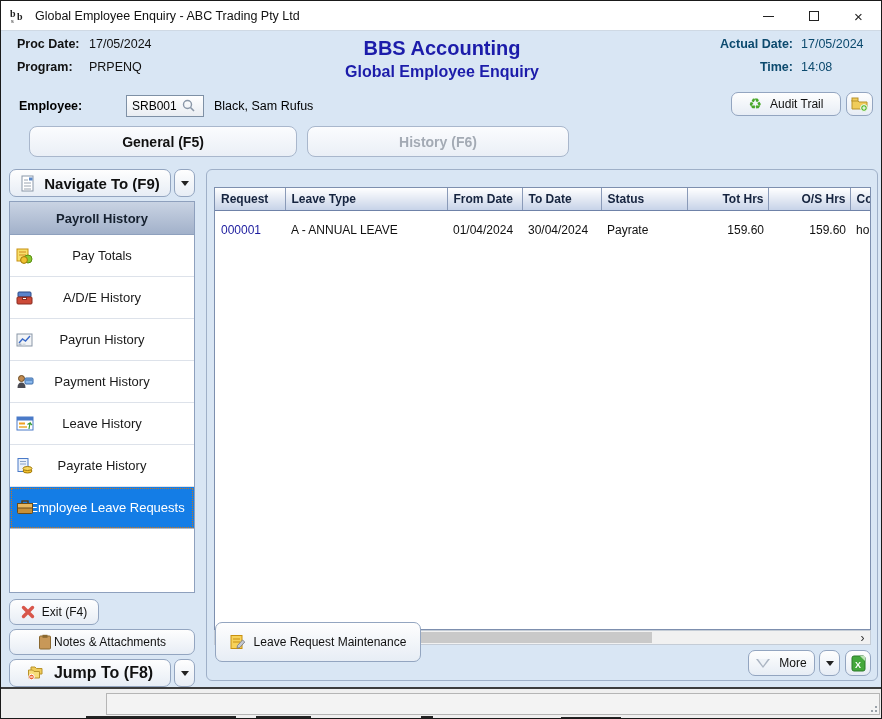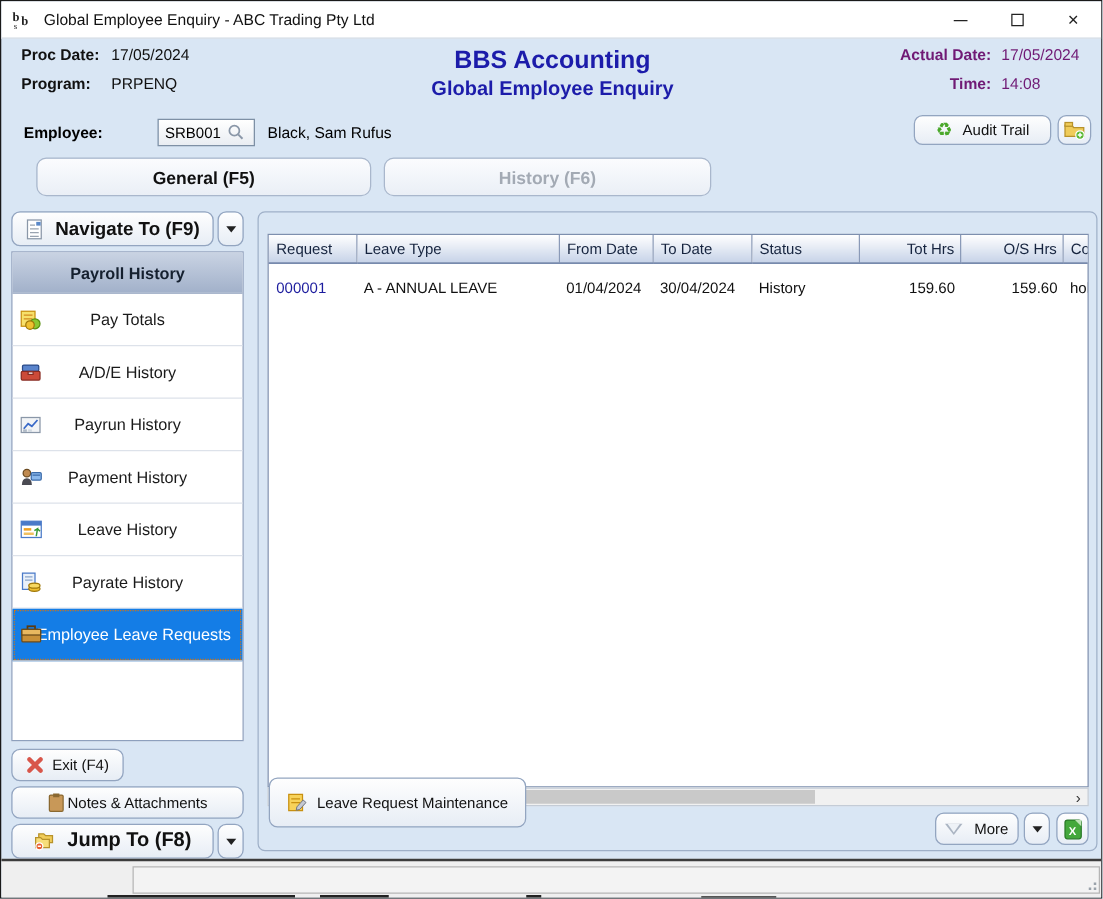--- a/index.html
+++ b/index.html
@@ -19,21 +19,21 @@
   .glyph-max{ display:inline-block; width:10px; height:10px; border:1.2px solid #222; }
   .glyph-close{ font-size:15px; line-height:1; }
 
   
   .hdr-left{ position:absolute; left:16px; top:36px; font-size:12.5px; color:#111; }
   .hdr-left .row{ display:flex; margin-bottom:9px; }
   .hdr-left .lbl{ font-weight:bold; width:72px; }
   .hdr-center{ position:absolute; left:241px; top:36px; width:400px; text-align:center; }
   .app-title{ font-size:20px; font-weight:bold; color:#1c1caa; }
   .screen-title{ font-size:16px; font-weight:bold; color:#1c1caa; margin-top:3px; }
-  .hdr-right{ position:absolute; right:8px; top:36px; font-size:12.5px; color:#701a75; }
+  .hdr-right{ position:absolute; right:8px; top:36px; font-size:12.5px; color:#0c4a6e; }
   .hdr-right .row{ display:flex; justify-content:flex-end; margin-bottom:9px; }
   .hdr-right .lbl{ font-weight:bold; text-align:right; margin-right:8px; }
   .hdr-right .val{ width:72px; }
 
   .employee-row{ position:absolute; left:18px; top:94px; display:flex; align-items:center; }
   .employee-row .lbl{ font-weight:bold; font-size:12.5px; width:107px; }
   .emp-input-wrap{ position:relative; width:78px; height:22px; border:1px solid #7e90a5;
                    background:linear-gradient(#ffffff,#e9edf2); display:flex; align-items:center; }
   .emp-input-wrap input{ border:none; background:transparent; width:54px; font-size:12px;
                          padding-left:5px; font-family:"Liberation Sans",sans-serif; outline:none; }
@@ -78,21 +78,21 @@
 
   
   .main-panel{ position:absolute; left:205px; top:168px; width:672px; height:512px;
                background:#d9e6f4; border:1px solid #9fb0c8; border-radius:6px; }
   .grid{ position:absolute; left:7px; top:17px; width:657px; height:443px; background:#ffffff;
          border:1px solid #7d8fae; }
   table{ border-collapse:collapse; table-layout:fixed; width:100%; font-size:12px; }
   col.c0{width:70px} col.c1{width:162px} col.c2{width:75px} col.c3{width:79px}
   col.c4{width:86px} col.c5{width:81px} col.c6{width:82px} col.c7{width:20px}
   th{ height:22px; background:linear-gradient(#ffffff,#c7d3e8); border-bottom:1px solid #6f82a8;
-      font-weight:normal; color:#16243f; text-align:left; padding:0 4px 0 6px; overflow:hidden;
+      font-weight:bold; color:#16243f; text-align:left; padding:0 4px 0 6px; overflow:hidden;
       white-space:nowrap; border-left:1px solid #8a9ab8;margin-top:19px; }
   th:first-child{ border-left:none; }
   td{ height:21px; padding:12px 4px 0 6px; color:#101010; white-space:nowrap; overflow:hidden; }
   th.r, td.r{ text-align:right; }
   td.link{ color:#1c1c9e; }
 
   .hscroll{ position:absolute; left:7px; top:460px; width:657px; height:15px; background:#f1f1f1;
             border:1px solid #c4ccd6; display:flex; align-items:center; }
   .scroll-arrow{ width:15px; height:13px; display:flex; align-items:center; justify-content:center;
                  font-size:12px; color:#333; }
@@ -341,21 +341,21 @@
             <th class="r">O/S Hrs</th>
             <th>Co</th>
           </tr>
         </thead>
         <tbody>
           <tr>
             <td class="link">000001</td>
             <td>A - ANNUAL LEAVE</td>
             <td>01/04/2024</td>
             <td>30/04/2024</td>
-            <td>History</td>
+            <td>Payrate</td>
             <td class="r">159.60</td>
             <td class="r">159.60</td>
             <td>holi</td>
           </tr>
         </tbody>
       </table>
     </div>
 
     <div class="hscroll">
       <div class="scroll-arrow">‹</div>

